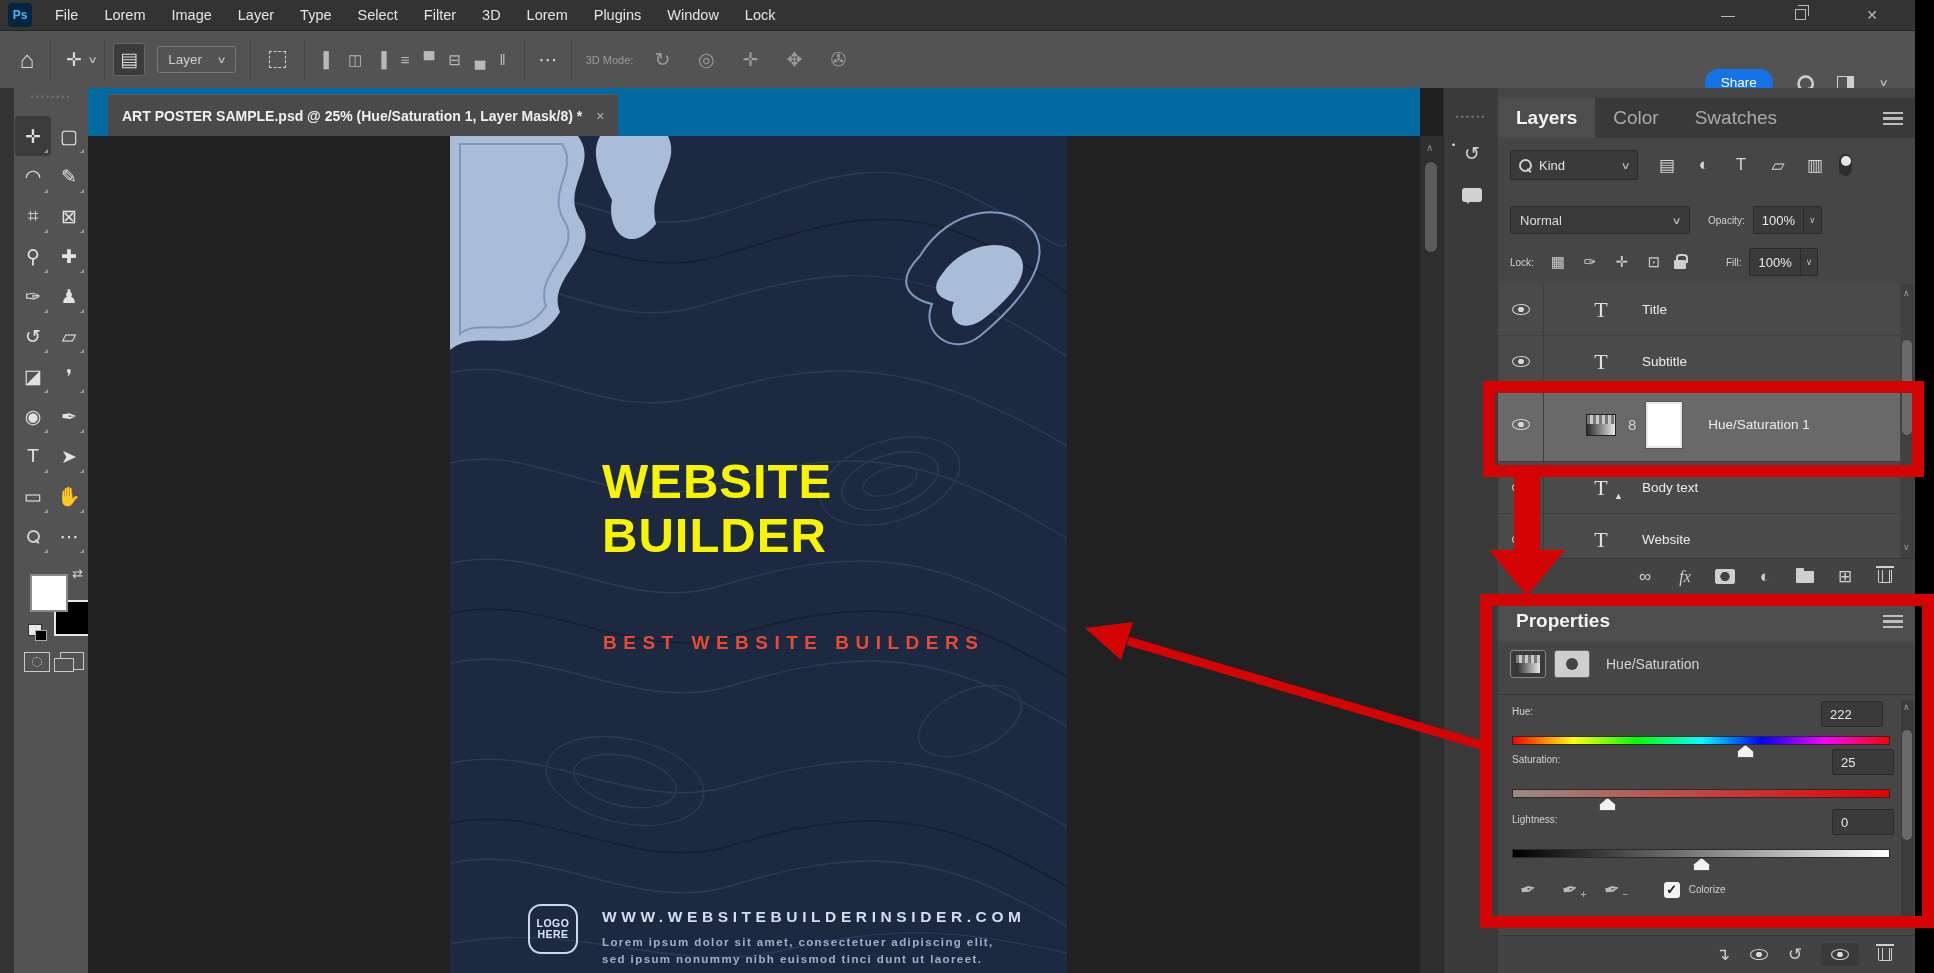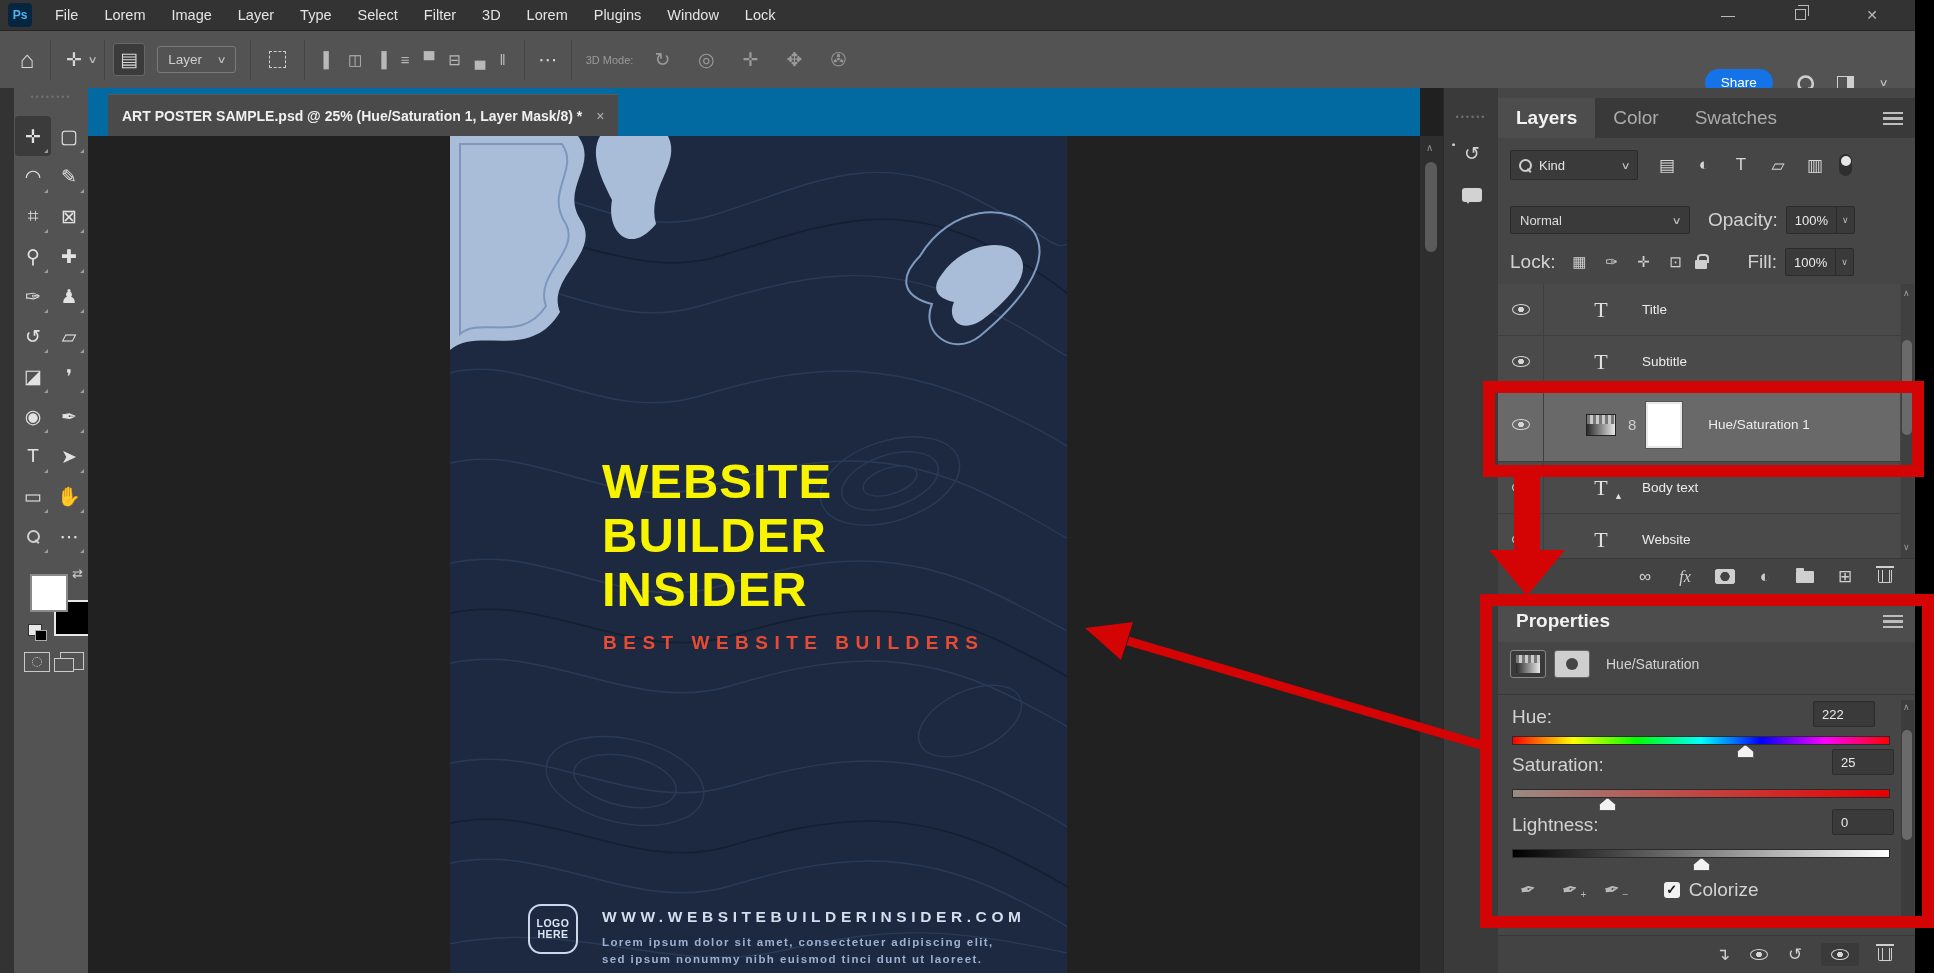--- a/index.html
+++ b/index.html
@@ -93,21 +93,21 @@
   .ptab { padding:10px 18px; font-size:19px; color:#ababab; height:40px; display:flex; align-items:center; }
   .ptab.active { background:#4d4d4d; color:#f2f2f2; font-weight:bold; }
   .hamb { position:absolute; right:12px; top:12px; width:20px; height:14px; background:repeating-linear-gradient(#bdbdbd 0 2.5px, transparent 2.5px 5.5px); }
   .field { background:#3a3a3a; border:1px solid #2b2b2b; border-radius:2px; display:flex; align-items:center; }
   .kind-box { width:128px; height:30px; padding:0 8px; gap:8px; color:#e3e3e3; }
   .filter-ic { font-size:17px; color:#d6d6d6; width:26px; text-align:center; }
   .pill-i { width:13px; height:22px; background:#2e2e2e; border-radius:7px; position:relative; display:inline-block; }
   .pill-i::before { content:""; position:absolute; left:1.5px; top:1.5px; width:10px; height:10px; border-radius:50%; background:#e6e6e6; }
   .val-box { height:26px; padding:0 8px; color:#eaeaea; font-size:13px; align-items:center; display:flex; }
   .chev-cell { border-left:1px solid #2b2b2b; padding:0 5px; color:#bdbdbd; font-size:9px; height:100%; display:flex; align-items:center; }
-  .lbl { color:#d2d2d2; font-size:19px; }
+  .lbl { color:#d2d2d2; font-size:10px; }
   .lock-ic { font-size:15px; color:#cfcfcf; width:24px; text-align:center; }
   .padlock { position:relative; display:inline-block; width:12px; height:9px; background:#cfcfcf; border-radius:1px; top:2px; }
   .padlock::before { content:""; position:absolute; left:2px; top:-6px; width:8px; height:7px; border:2px solid #cfcfcf; border-bottom:none; border-radius:4px 4px 0 0; }
 
   
   #layers-list { left:0; top:196px; width:402px; height:274px; overflow:hidden; }
   .lrow { position:relative; height:52px; border-bottom:1px solid #3e3e3e; display:flex; align-items:center; background:#4a4a4a; }
   .lrow.selected { background:#696969; height:74px; }
   .eye-cell { width:46px; height:100%; display:flex; align-items:center; justify-content:center; border-right:1px solid #3e3e3e; }
   .eye-i { position:relative; width:18px; height:11px; border:1.5px solid #d6d6d6; border-radius:50%; background:radial-gradient(circle at 50% 50%, #d6d6d6 2.6px, transparent 3px); }
@@ -365,21 +365,20 @@
           <path d="M0 0 H128 C150 30 108 52 132 86 C150 118 96 142 110 176 C80 226 28 190 0 214 Z" fill="#a9bdd9"></path>
           <path d="M10 8 H112 C130 34 94 56 116 88 C130 116 84 138 96 170 C72 208 30 180 10 198 Z" fill="none" stroke="#7d96bb" stroke-width="2"></path>
           <path d="M150 0 L218 0 C232 28 196 52 206 88 C180 120 156 96 162 64 C150 40 140 18 150 0 Z" fill="#a9bdd9"></path>
           <path d="M470 120 C500 70 560 64 584 96 C604 128 566 170 530 200 C502 222 470 196 482 168 C450 160 450 140 470 120 Z" fill="none" stroke="#7f99bf" stroke-width="2"></path>
           <path d="M492 138 C512 108 556 100 570 120 C582 140 556 166 532 184 C512 198 496 184 504 166 C484 162 482 150 492 138 Z" fill="#a9bdd9"></path>
         </g>
       </svg>
       <div class="poster-title">
         <div>WEBSITE</div>
         <div>BUILDER</div>
-        <div>INSIDER</div>
       </div>
       <div class="poster-sub">BEST WEBSITE BUILDERS</div>
       <div class="logo-badge">
         <div>
             <div>LOGO</div>
             <div>HERE</div>
           </div>
       </div>
       <div class="poster-www">WWW.WEBSITEBUILDERINSIDER.COM</div>
       <div class="poster-body" style="top:800px;">Lorem ipsum dolor sit amet, consectetuer adipiscing  elit,</div>
@@ -536,21 +535,21 @@
           <span class="adj-thumb adj-mini"></span>
         </span>
       <span class="adj-btn mask">
           <i></i>
         </span>
       <span class="lbl" style="margin-left:8px; font-size:14px;">Hue/Saturation</span>
     </div>
     <div class="pan-abs" style="left:0; top:606px; width:417px; height:1px; background:#383838;"></div>
 
     <div class="pan-abs lbl" style="left:14px; top:618px;">Hue:</div>
-    <span class="pan-abs field val-box" style="left:315px; top:613px; width:62px;">222</span>
+    <span class="pan-abs field val-box" style="left:323px; top:613px; width:62px;">222</span>
     <div class="pan-abs slider-track" id="hue-track" style="left:14px; top:648px; width:378px;
          background:linear-gradient(90deg,#f00 0%,#ff0 16%,#0f0 33%,#0ff 50%,#00f 66%,#f0f 83%,#f00 100%);">
       <div class="sl-thumb" id="hue-thumb" style="left: 61.6667%;"></div>
     </div>
 
     <div class="pan-abs lbl" style="left:14px; top:666px;">Saturation:</div>
     <span class="pan-abs field val-box" style="left:334px; top:661px; width:62px;">25</span>
     <div class="pan-abs slider-track" id="sat-track" style="left:14px; top:701px; width:378px;
          background:linear-gradient(90deg,#9a8a84,#e80000);">
       <div class="sl-thumb" id="sat-thumb" style="left: 25%;"></div>

